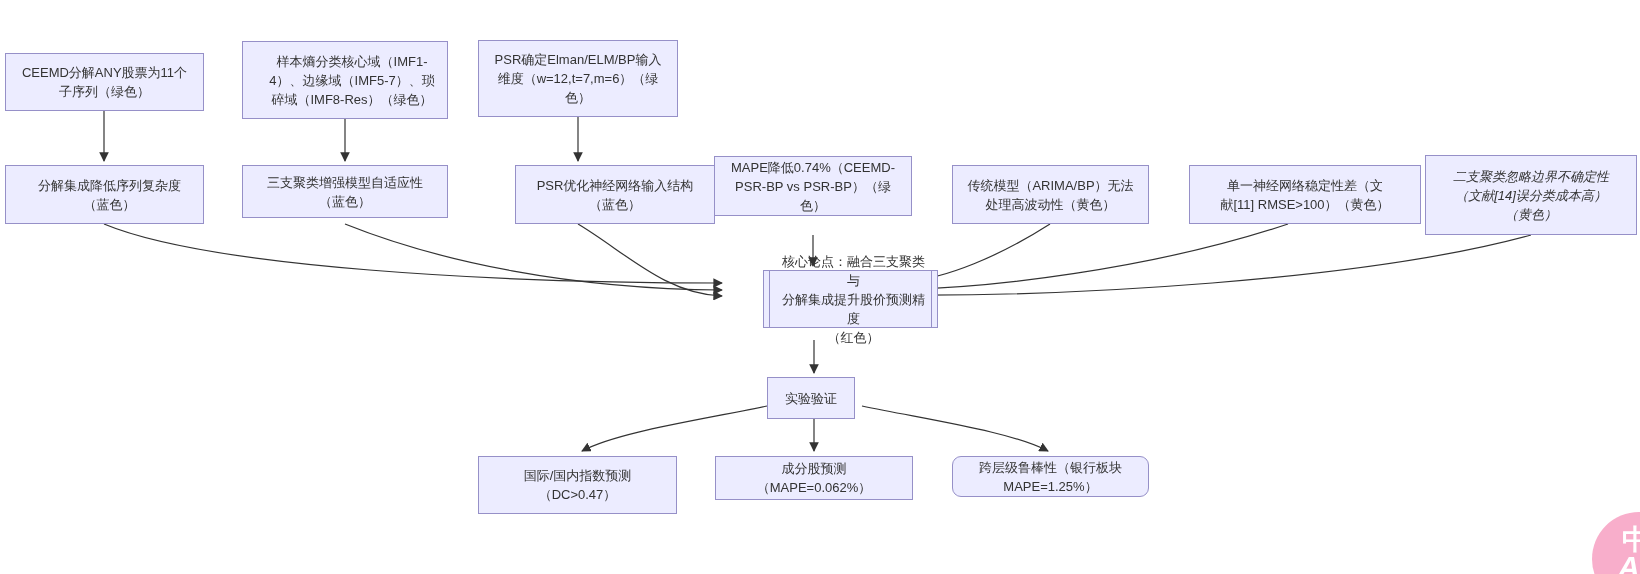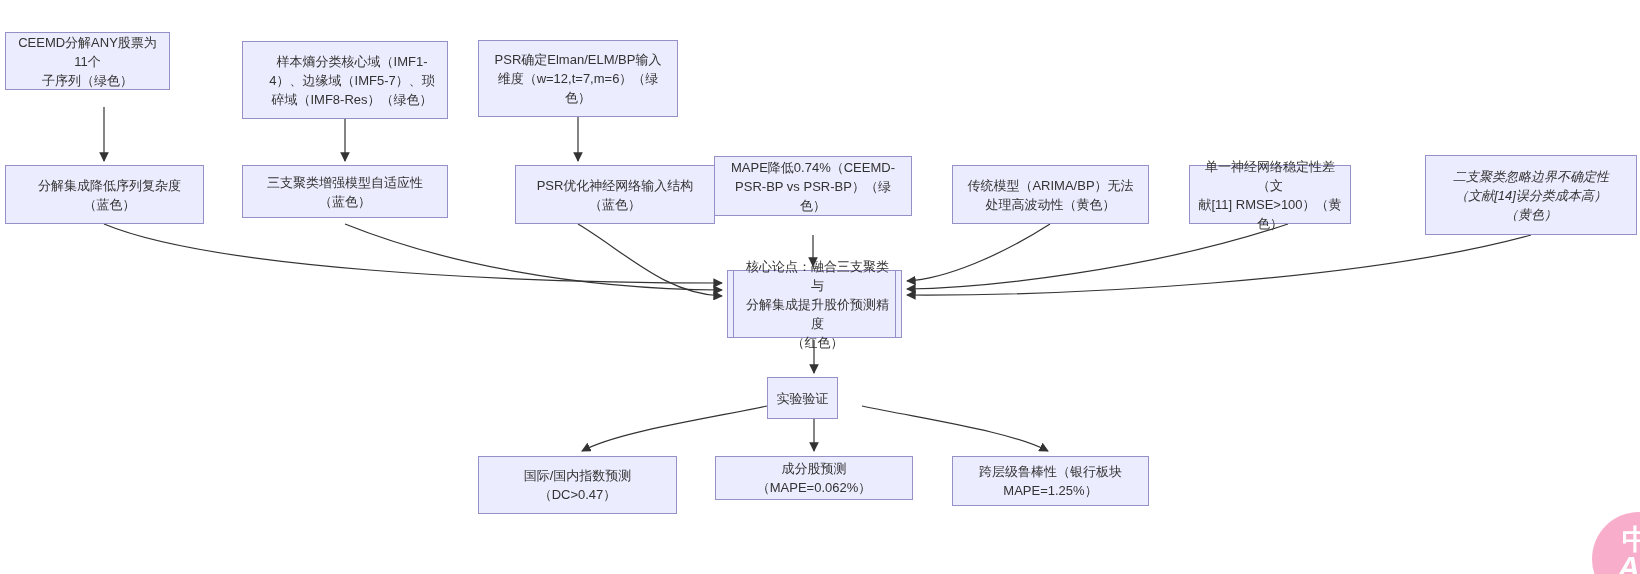--- a/index.html
+++ b/index.html
@@ -51,21 +51,21 @@
     <path d="M1050,224 C1000,256 945,279 907,281" marker-end="url(#arrow)"></path>
     <path d="M1288,224 C1150,270 985,288 907,289" marker-end="url(#arrow)"></path>
     <path d="M1531,235 C1360,282 1060,296 907,295" marker-end="url(#arrow)"></path>
     <path d="M814,340 L814,373" marker-end="url(#arrow)"></path>
     <path d="M767,406 C695,421 618,432 582,451" marker-end="url(#arrow)"></path>
     <path d="M814,419 L814,451" marker-end="url(#arrow)"></path>
     <path d="M862,406 C935,421 1012,432 1048,451" marker-end="url(#arrow)"></path>
   </g>
 </svg>
 
-<div class="node" style="left:5px;top:32px;width:165px;height:58px;">CEEMD分解ANY股票为11个
+<div class="node" style="left:5px;top:53px;width:199px;height:58px;">CEEMD分解ANY股票为11个
 子序列（绿色）</div>
 
 <div class="node" style="left:242px;top:41px;width:206px;height:78px;padding-left:20px;">样本熵分类核心域（IMF1-
 4）、边缘域（IMF5-7）、琐
 碎域（IMF8-Res）（绿色）</div>
 
 <div class="node" style="left:478px;top:40px;width:200px;height:77px;">PSR确定Elman/ELM/BP输入
 维度（w=12,t=7,m=6）（绿
 色）</div>
 
@@ -78,41 +78,41 @@
 <div class="node" style="left:478px;top:165px;width:200px;height:59px;margin-left:37px;">PSR优化神经网络输入结构
 （蓝色）</div>
 
 <div class="node" style="left:714px;top:156px;width:198px;height:60px;">MAPE降低0.74%（CEEMD-
 PSR-BP vs PSR-BP）（绿
 色）</div>
 
 <div class="node" style="left:952px;top:165px;width:197px;height:59px;">传统模型（ARIMA/BP）无法
 处理高波动性（黄色）</div>
 
-<div class="node" style="left:1189px;top:165px;width:162px;height:59px;">单一神经网络稳定性差（文
+<div class="node" style="left:1189px;top:165px;width:232px;height:59px;">单一神经网络稳定性差（文
 献[11] RMSE&gt;100）（黄色）</div>
 
 <div class="node" style="left:1425px;top:155px;width:212px;height:80px;font-style:italic;">二支聚类忽略边界不确定性
 （文献[14]误分类成本高）
 （黄色）</div>
 
-<div class="node subroutine" style="left:727px;top:270px;width:175px;height:68px;padding-left:12px;">
+<div class="node subroutine" style="left:763px;top:270px;width:175px;height:58px;padding-left:12px;">
   <span class="inner-lines"></span>
   <span class="label">核心论点：融合三支聚类与
 分解集成提升股价预测精度
 （红色）</span>
 </div>
 
-<div class="node" style="left:767px;top:377px;width:71px;height:42px;">实验验证</div>
+<div class="node" style="left:767px;top:377px;width:88px;height:42px;">实验验证</div>
 
 <div class="node" style="left:478px;top:456px;width:199px;height:58px;">国际/国内指数预测
 （DC&gt;0.47）</div>
 
 <div class="node" style="left:715px;top:456px;width:198px;height:44px;">成分股预测
 （MAPE=0.062%）</div>
 
-<div class="node" style="left:952px;top:456px;width:197px;height:50px;">跨层级鲁棒性（银行板块
+<div class="node" style="left:952px;top:456px;width:197px;height:41px;border-radius:9px;">跨层级鲁棒性（银行板块
 MAPE=1.25%）</div>
 
 <div class="badge">
   <span class="glyph-top">中</span>
   <span class="glyph-bottom">A</span>
 </div>
 
 </body></html>

